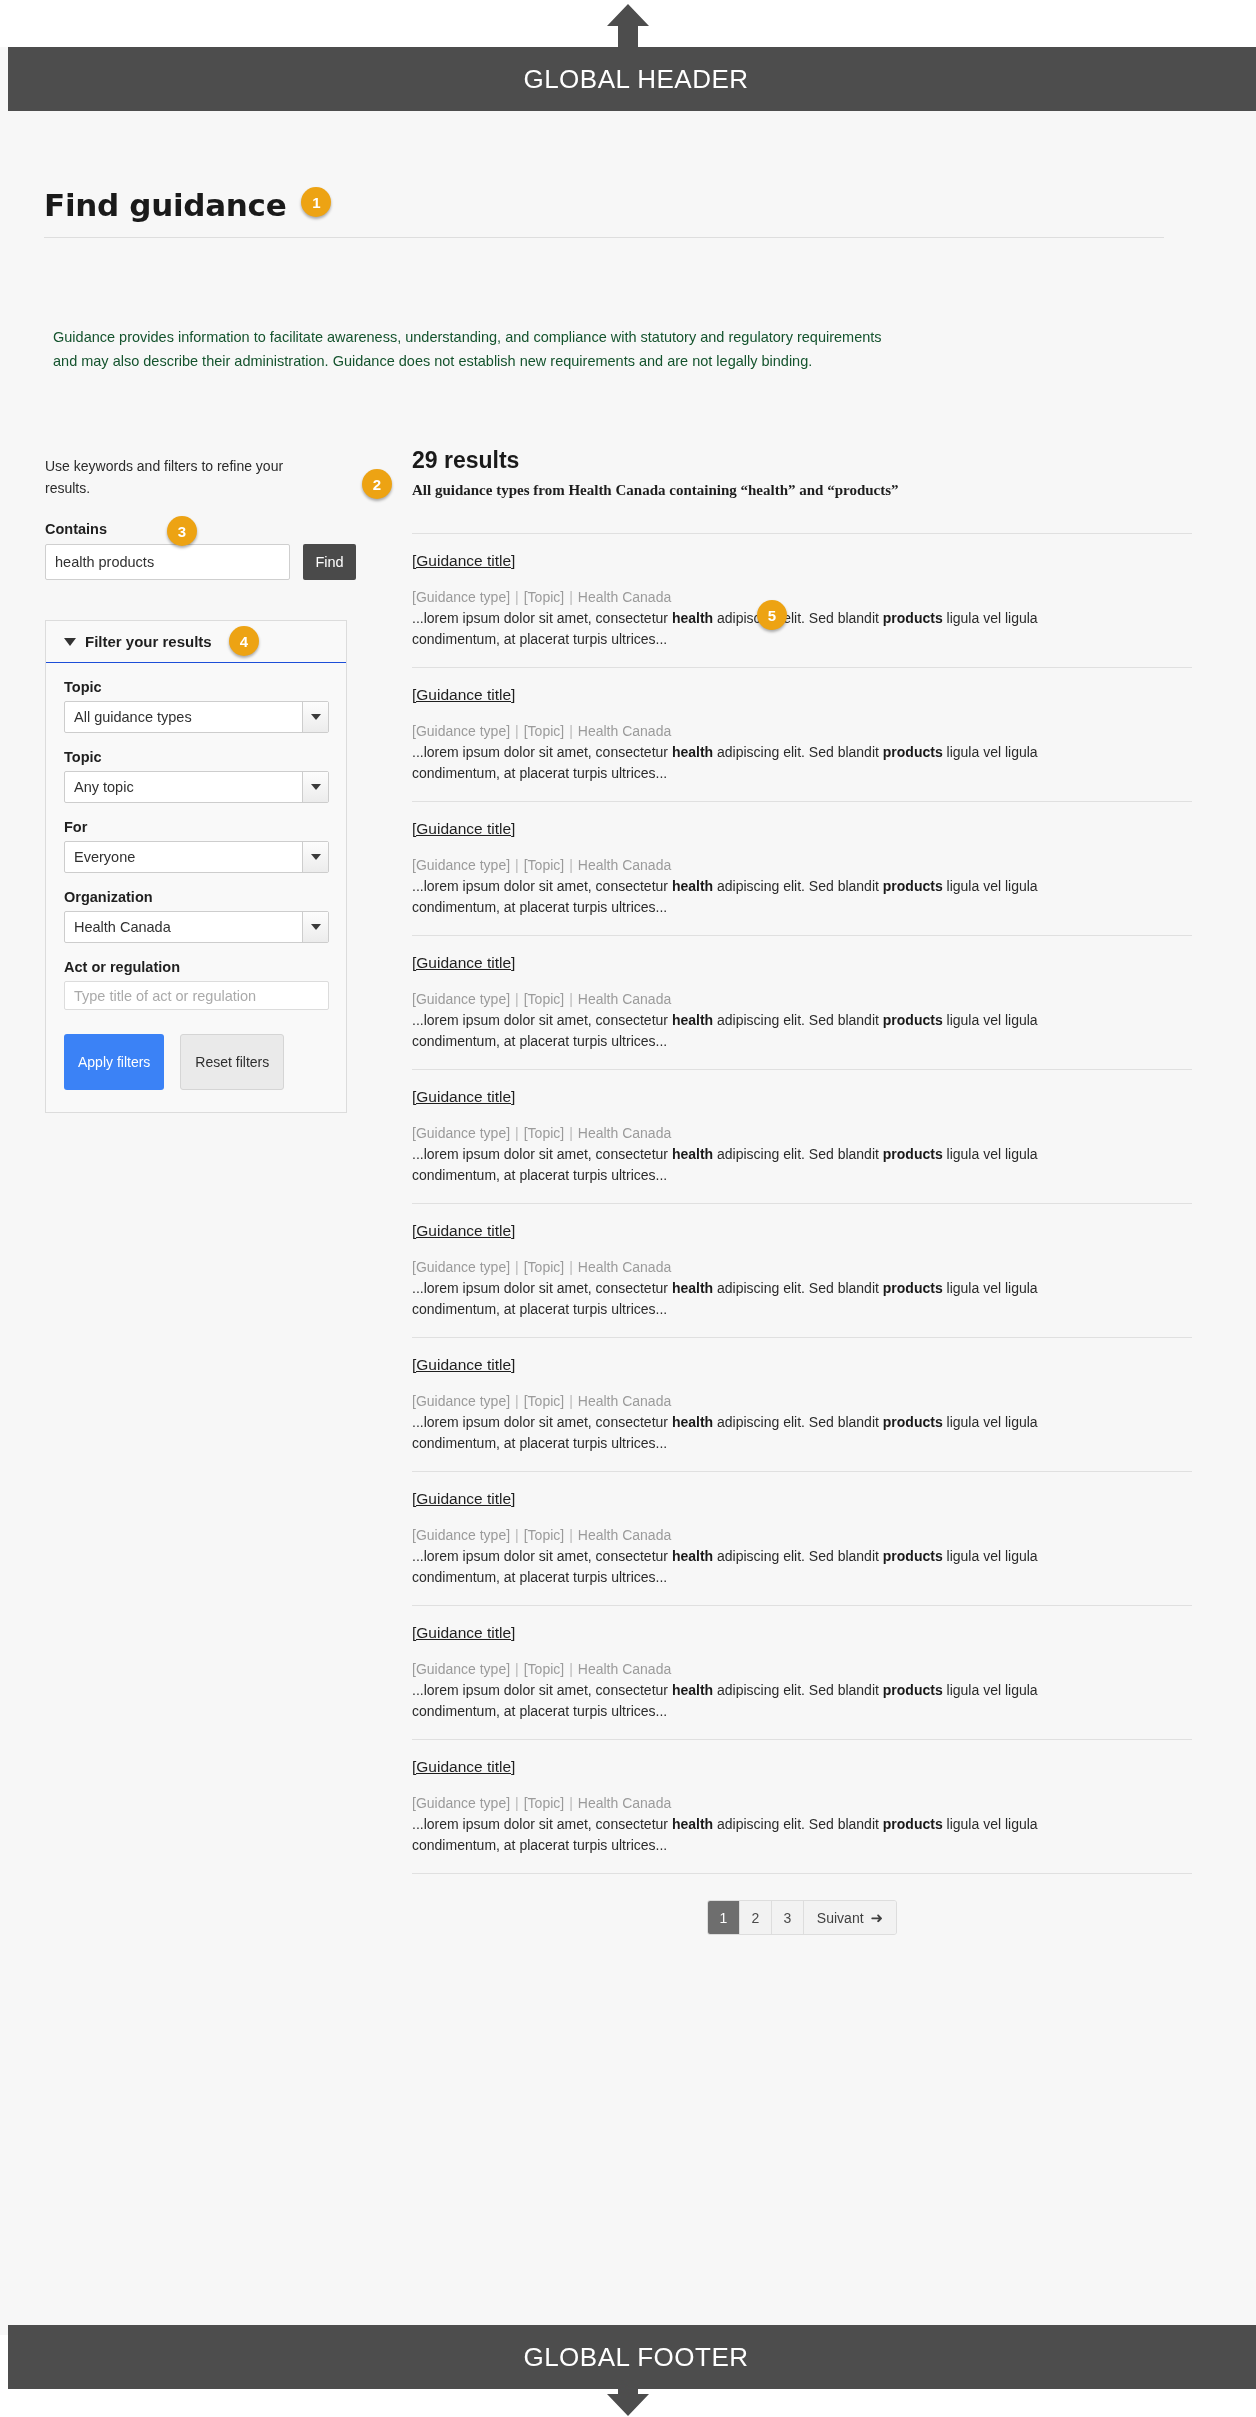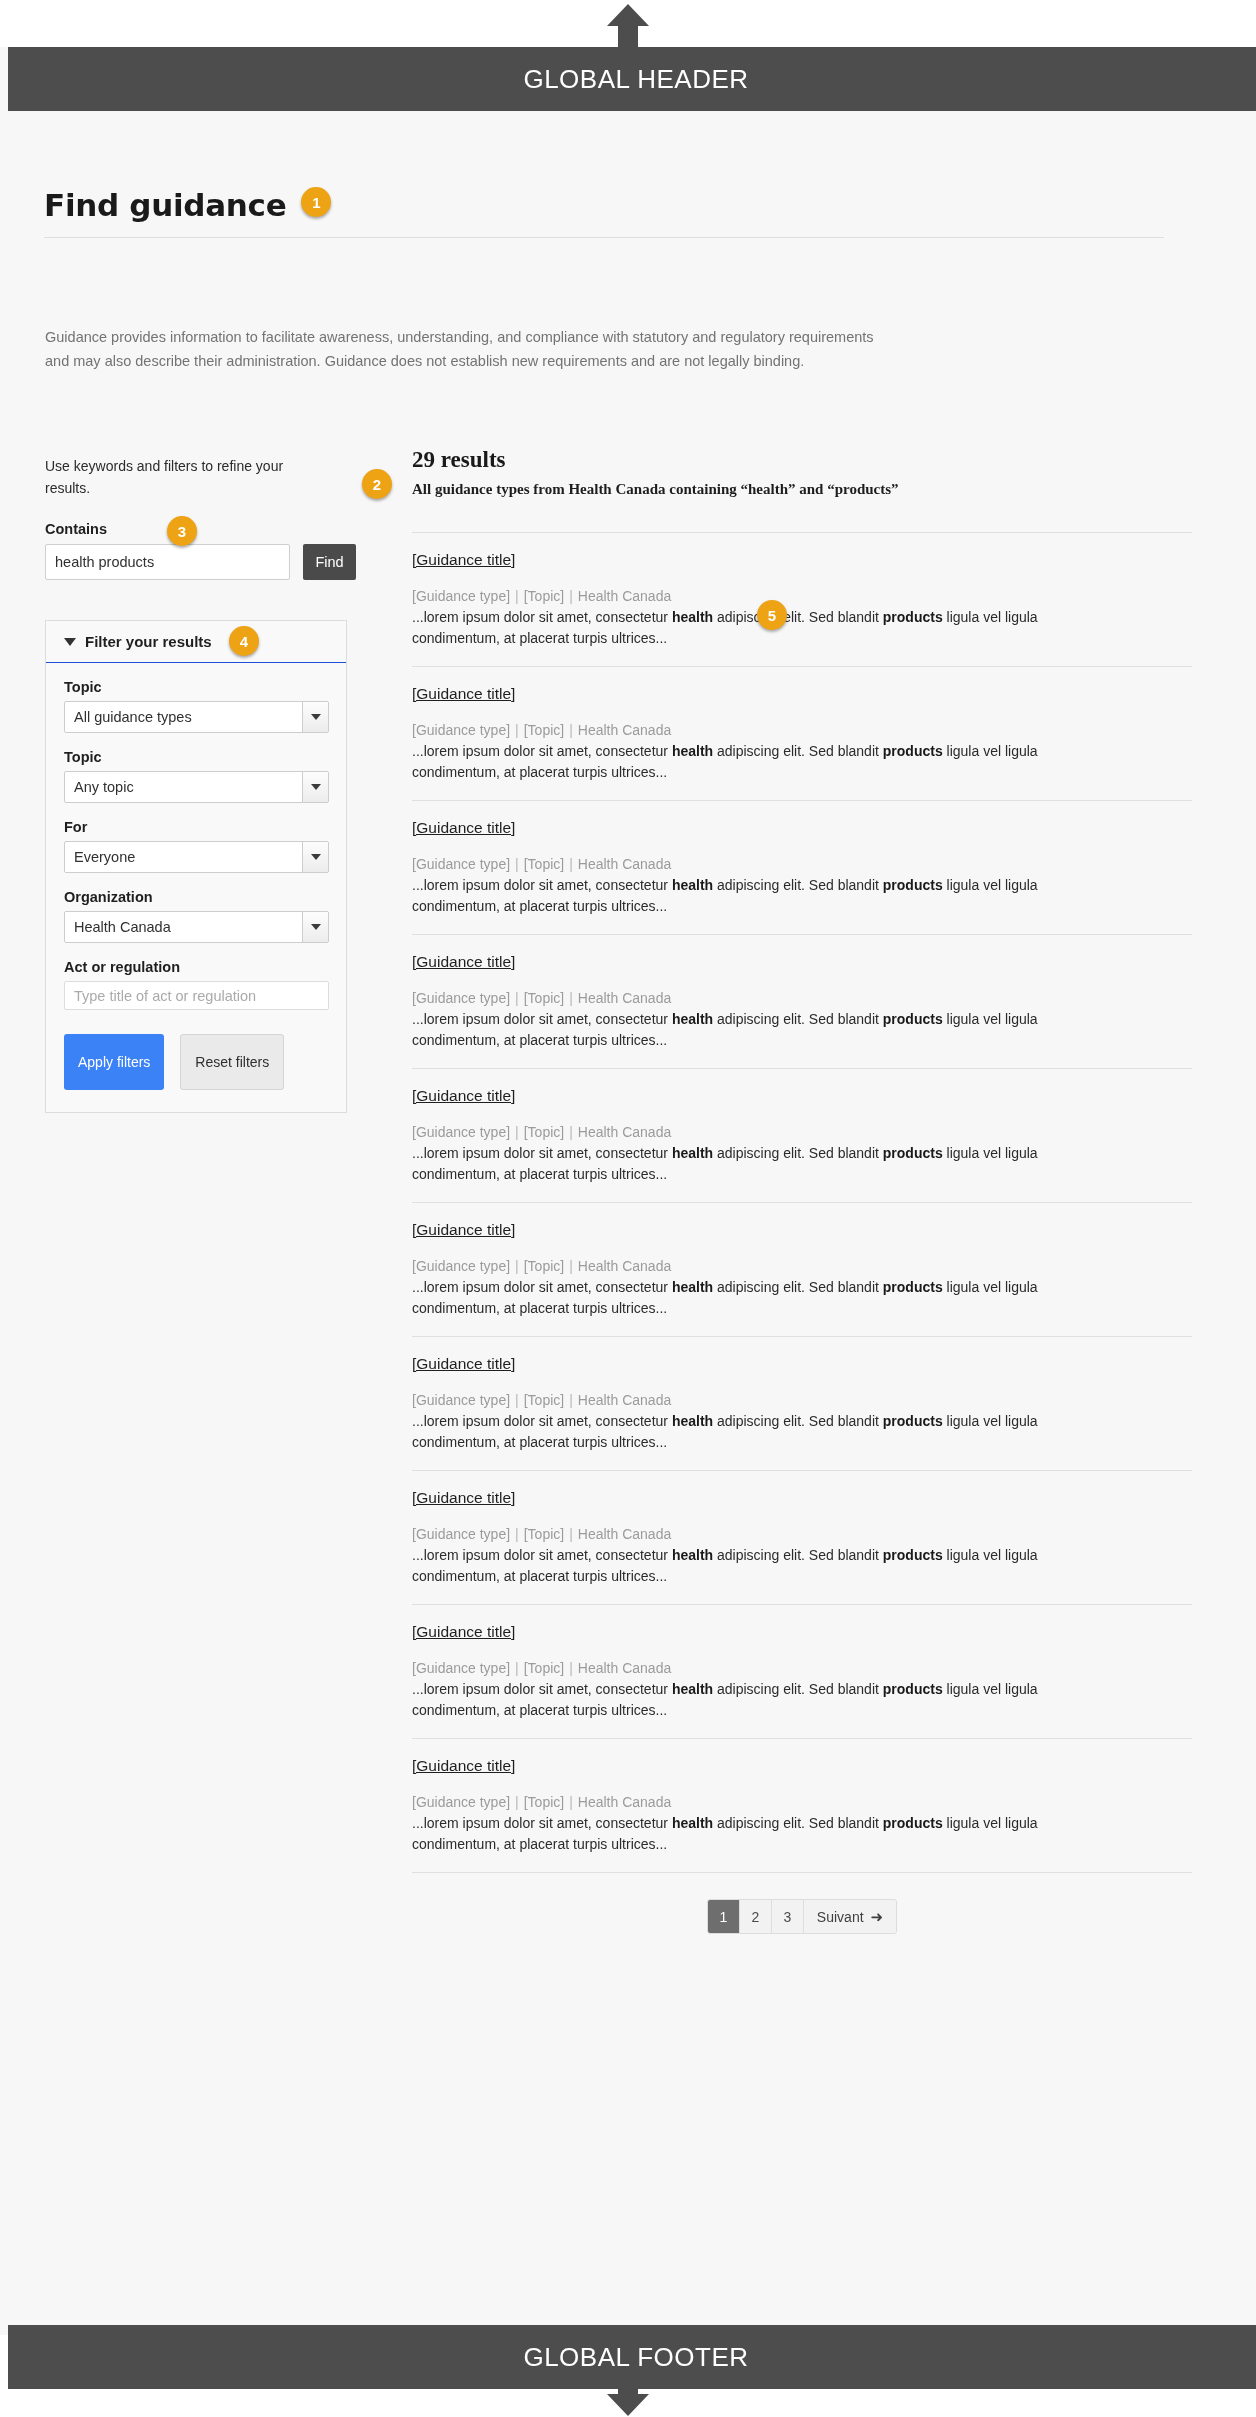--- a/index.html
+++ b/index.html
@@ -65,22 +65,22 @@
     width:30px; height:30px; border-radius:50%;
     background:#eda313; color:#ffffff;
     font-size:15px; font-weight:bold;
     box-shadow:0 2px 3px rgba(0,0,0,.32);
     vertical-align:middle;
     font-family:"Liberation Sans", sans-serif;
   }
   .marker.m1{ margin-left:15px; margin-bottom:6px; }
 
   .intro{
-    position:absolute; left:45px; top:278px; width:830px;
-    font-size:14.5px; line-height:24px; color:#737373;
+    position:absolute; left:53px; top:278px; width:830px;
+    font-size:14.5px; line-height:24px; color:#14532d;
   }
 
   
   .leftcol{
     position:absolute; left:45px; top:408px; width:300px;
   }
   .refine-text{
     font-size:14px; line-height:22px; color:#2b2b2b; width:260px;
   }
 
@@ -169,21 +169,21 @@
   }
 
   
   .results{
     position:absolute; left:412px; top:400px; width:780px;
   }
   .marker.m2{ position:absolute; left:-50px; top:22px; }
   .marker.m5{ position:absolute; left:345px; top:153px; z-index:4; }
 
   .results-count{
-    font-family:Liberation Serif, serif;
+    font-family:Liberation Sans, sans-serif;
     font-weight:bold; font-size:23px; color:#1a1a1a;
   }
   .results-sub{
     font-weight:bold; font-size:15px; color:#1d1d1d; margin-top:8px;font-family:Liberation Serif, serif;
   }
 
   .result-list{ margin-top:34px; }
   .result-item{
     border-top:1px solid #e0e0e0;
     padding:18px 0 17px 0;

